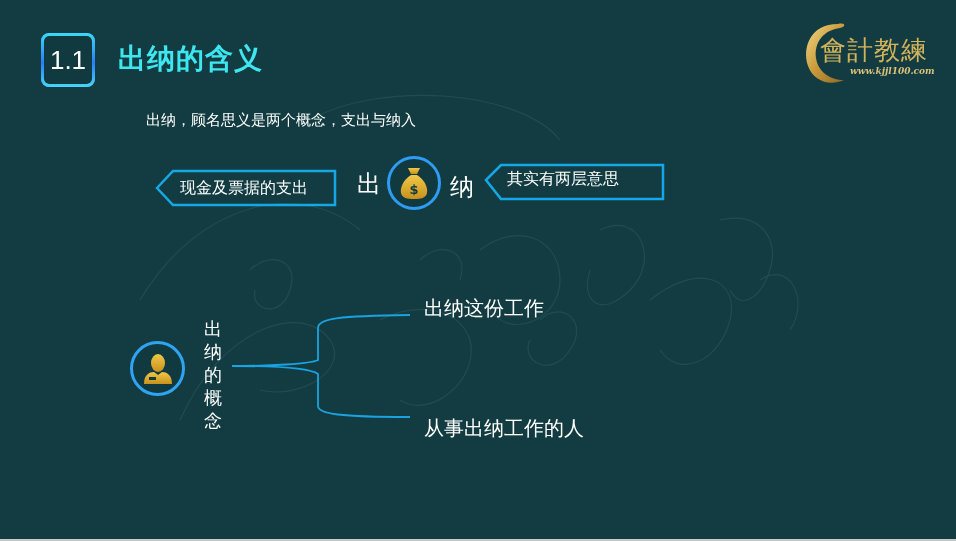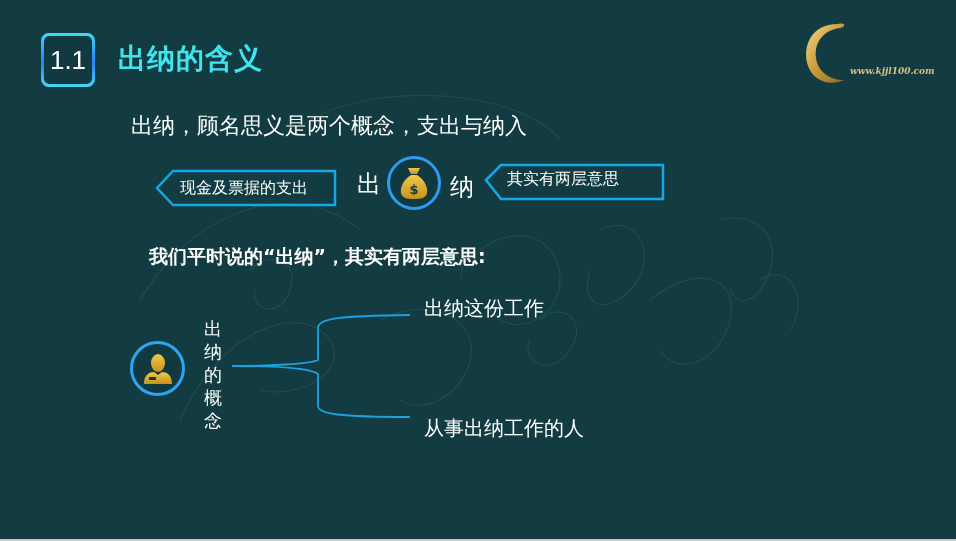--- a/index.html
+++ b/index.html
@@ -8,21 +8,21 @@
   .watermark { position:absolute; left:0; top:0; width:956px; height:539px; pointer-events:none; }
   .num-box { position:absolute; left:41px; top:33px; width:54px; height:54px; box-sizing:border-box; border:3px solid #3fb6f0; border-radius:8px;
     background:#113a40; display:flex; align-items:center; justify-content:center; color:#ffffff; font-size:26px; font-family:"Liberation Sans",sans-serif;
     border-image:none; box-shadow: inset 0 0 0 0 #000; }
   .num-box::after { content:""; position:absolute; left:-3px; top:-3px; right:-3px; bottom:-3px; border-radius:8px; border:3px solid transparent;
     background:linear-gradient(180deg,#3fd8f8,#2a7ef5 55%,#49d4f7) border-box; -webkit-mask:linear-gradient(#000 0 0) padding-box, linear-gradient(#000 0 0); mask-composite:exclude; -webkit-mask-composite:xor; }
   .title { position:absolute; left:118px; top:40px; color:#3ee6f0; font-size:28px; font-weight:bold; letter-spacing:1px; }
   .logo { position:absolute; left:800px; top:18px; width:150px; height:70px; }
   .logo-text { position:absolute; left:820px; top:33px; color:#d2b35b; font-family:"DejaVu Serif",serif; font-size:26px; letter-spacing:1px; }
   .logo-url { position:absolute; left:850px; top:66px; color:#d9c27a; font-family:"DejaVu Serif",serif; font-size:9px; font-style:italic; font-weight:bold; }
-  .intro { position:absolute; left:131px; top:111px; color:#ffffff; font-size:22px; font-family:"Liberation Serif","DejaVu Serif",serif; }
+  .intro { position:absolute; left:146px; top:111px; color:#ffffff; font-size:15px; font-family:"Liberation Serif","DejaVu Serif",serif; }
   .tag { position:absolute; top:163px; height:38px; }
   .tag svg { position:absolute; left:0; top:0; }
   .tag span { position:absolute; top:0; height:38px; line-height:38px; color:#ffffff; font-size:16px; font-family:"Liberation Serif","DejaVu Serif",serif; white-space:nowrap; }
   .tag-left { left:155px; width:182px;margin-top:6px; }
   .tag-left span { left:25px; }
   .tag-right { left:484px; width:181px; }
   .tag-right span { left:23px; top:-3px; }
   .char-big { position:absolute; color:#ffffff; font-size:24px; font-family:"Liberation Serif","DejaVu Serif",serif; }
   .circle { position:absolute; border-radius:50%; box-sizing:border-box; border:3px solid #2f9cf2; box-shadow:0 0 0 0 #000;
     display:flex; align-items:center; justify-content:center; background:#113a40; }
@@ -60,20 +60,21 @@
   <svg class="logo" viewBox="0 0 150 70">
     <defs>
       <linearGradient id="gold" x1="0" y1="0" x2="1" y2="1">
         <stop offset="0" stop-color="#f2d98a"></stop>
         <stop offset="0.5" stop-color="#c99a3a"></stop>
         <stop offset="1" stop-color="#8a6a22"></stop>
       </linearGradient>
     </defs>
     <path d="M38 6 C 10 6, 2 30, 8 48 C 14 64, 30 68, 44 62 C 30 62, 18 54, 16 40 C 14 24, 24 12, 40 10 C 46 9, 46 4, 38 6 Z" fill="url(#gold)"></path>
   </svg>
+  <div class="logo-text">會計教練</div>
   <div class="logo-url">www.kjjl100.com</div>
 
   <div class="intro">出纳，顾名思义是两个概念，支出与纳入</div>
 
   <div class="tag tag-left">
     <svg width="182" height="38" viewBox="0 0 182 38">
       <path d="M2 19 L18 2 L180 2 L180 36 L18 36 Z" fill="none" stroke="#16a8e6" stroke-width="2.5"></path>
     </svg>
     <span>现金及票据的支出</span>
   </div>
@@ -96,21 +97,20 @@
 
   <div class="char-big" style="left:450px; top:171px;">纳</div>
 
   <div class="tag tag-right">
     <svg width="181" height="38" viewBox="0 0 181 38">
       <path d="M2 17 L17 2 L179 2 L179 36 L17 36 Z" fill="none" stroke="#16a8e6" stroke-width="2.5"></path>
     </svg>
     <span>其实有两层意思</span>
   </div>
 
-  <div class="subtitle">我们平时说的“出纳”，其实有两层意思:</div>
 
   <div class="circle" style="left:130px; top:341px; width:55px; height:55px; border-color:#2fa4f2;">
     <svg width="30" height="32" viewBox="0 0 30 32">
       <defs>
         <linearGradient id="pg" x1="0" y1="0" x2="0" y2="1">
           <stop offset="0" stop-color="#f0c848"></stop>
           <stop offset="1" stop-color="#c8921c"></stop>
         </linearGradient>
       </defs>
       <ellipse cx="15" cy="10" rx="7" ry="9" fill="url(#pg)"></ellipse>

